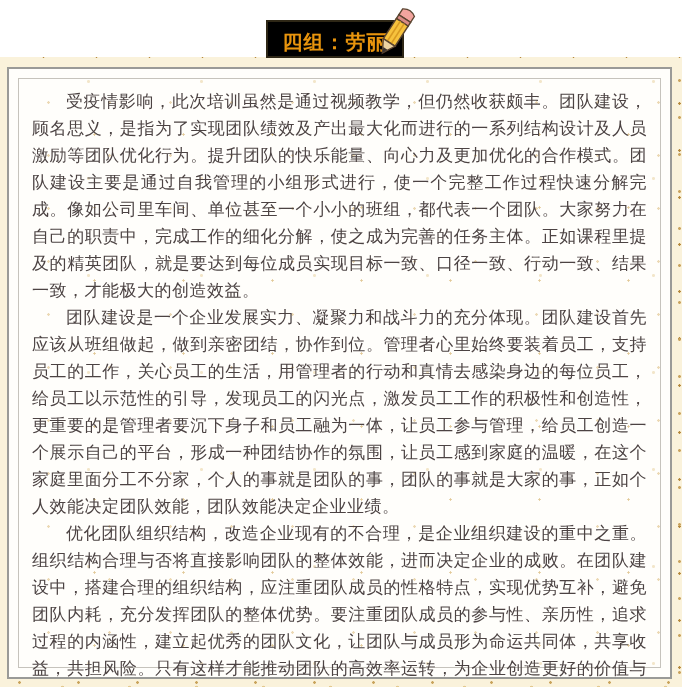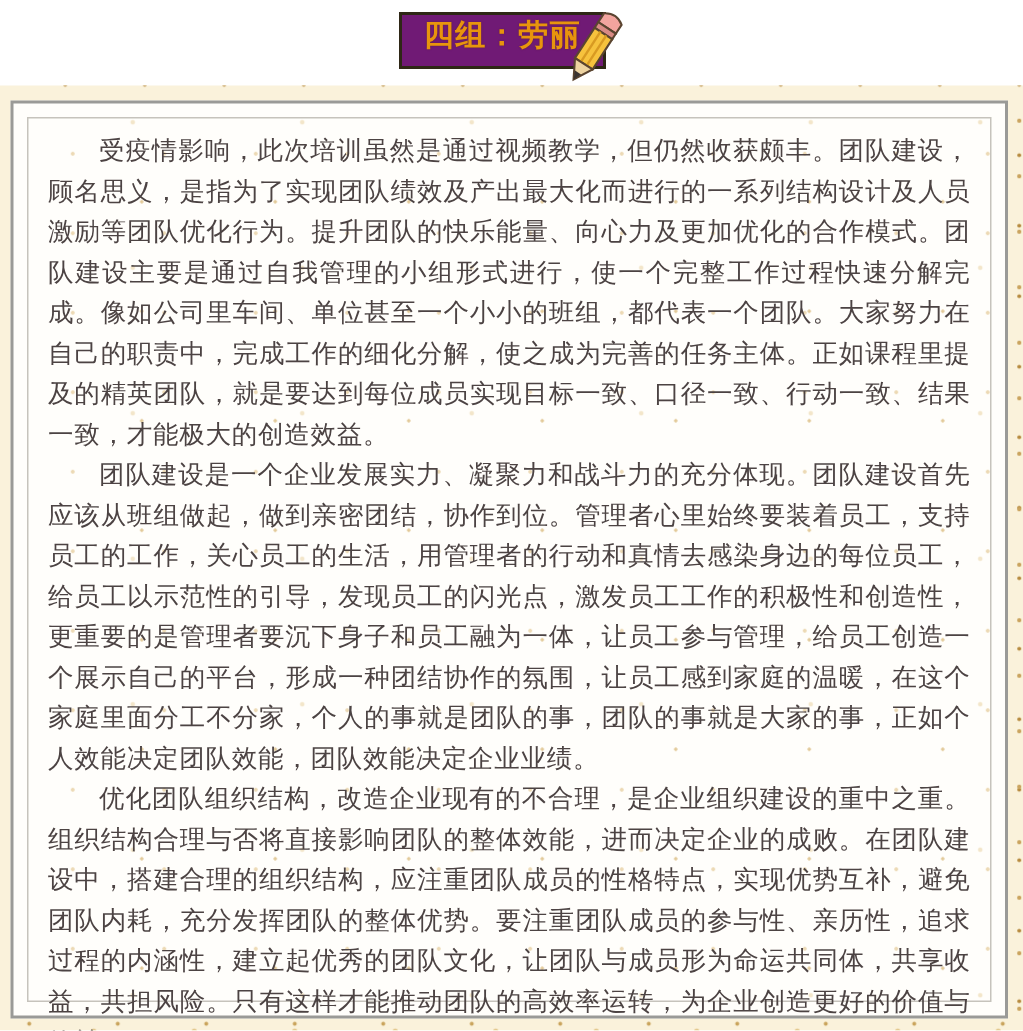--- a/index.html
+++ b/index.html
@@ -30,41 +30,42 @@
   .content-box{
     position:absolute;left:7px;top:67px;width:661px;height:608px;
     border:2px solid #9a9a97;
     background-color:#fffefb;
     background-image:
       radial-gradient(circle,#ecd9b4 0 1px,transparent 1.5px),
       radial-gradient(circle,#e2c998 0 .9px,transparent 1.4px),
       radial-gradient(circle,#f3e6ca 0 1.2px,transparent 1.8px);
     background-size:61px 53px,89px 73px,113px 97px;
     background-position:9px 7px,41px 29px,23px 61px;
+    font-family:Liberation Serif, serif;
   }
   .inner-frame{
     position:absolute;left:9px;top:9px;right:9px;bottom:9px;
     border:1px solid #c6c3bc;
   }
   .text-area{
     position:absolute;left:0;top:0;right:0;bottom:0;
     padding:9px 13px 6px 13px;
     color:#4c4343;
     font-size:17px;line-height:27px;
     text-align:justify;
     letter-spacing:.5px;
   }
   .text-area p{margin:0;text-indent:2em;}
 
   
   .badge{
-    position:absolute;left:266px;top:8px;width:134px;height:34px;
-    background:#701a75;
+    position:absolute;left:266px;top:20px;width:134px;height:34px;
+    background:#000000;
     border:2px solid #2e2716;
-    display:flex;align-items:flex-start;justify-content:center;
+    display:flex;align-items:flex-end;justify-content:center;
     z-index:3;
   }
   .badge-label{
     color:#e8940d;
     font-size:20px;font-weight:bold;letter-spacing:1px;
     text-shadow:0 0 1px rgba(70,45,0,.55);
     white-space:nowrap;
   }
   .pencil{
     position:absolute;left:368px;top:3px;width:56px;height:58px;z-index:4;

